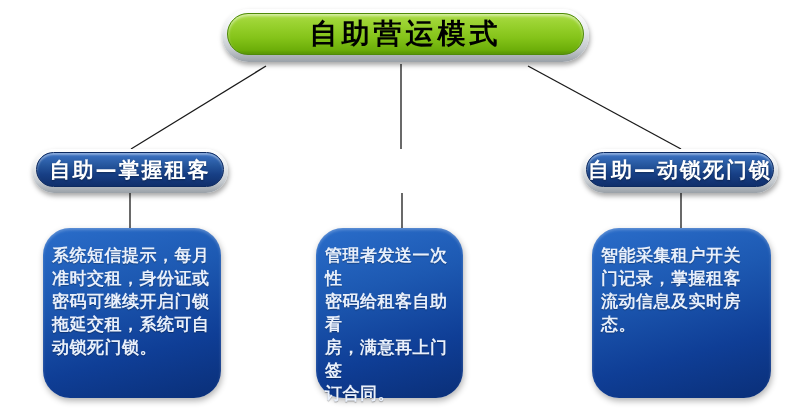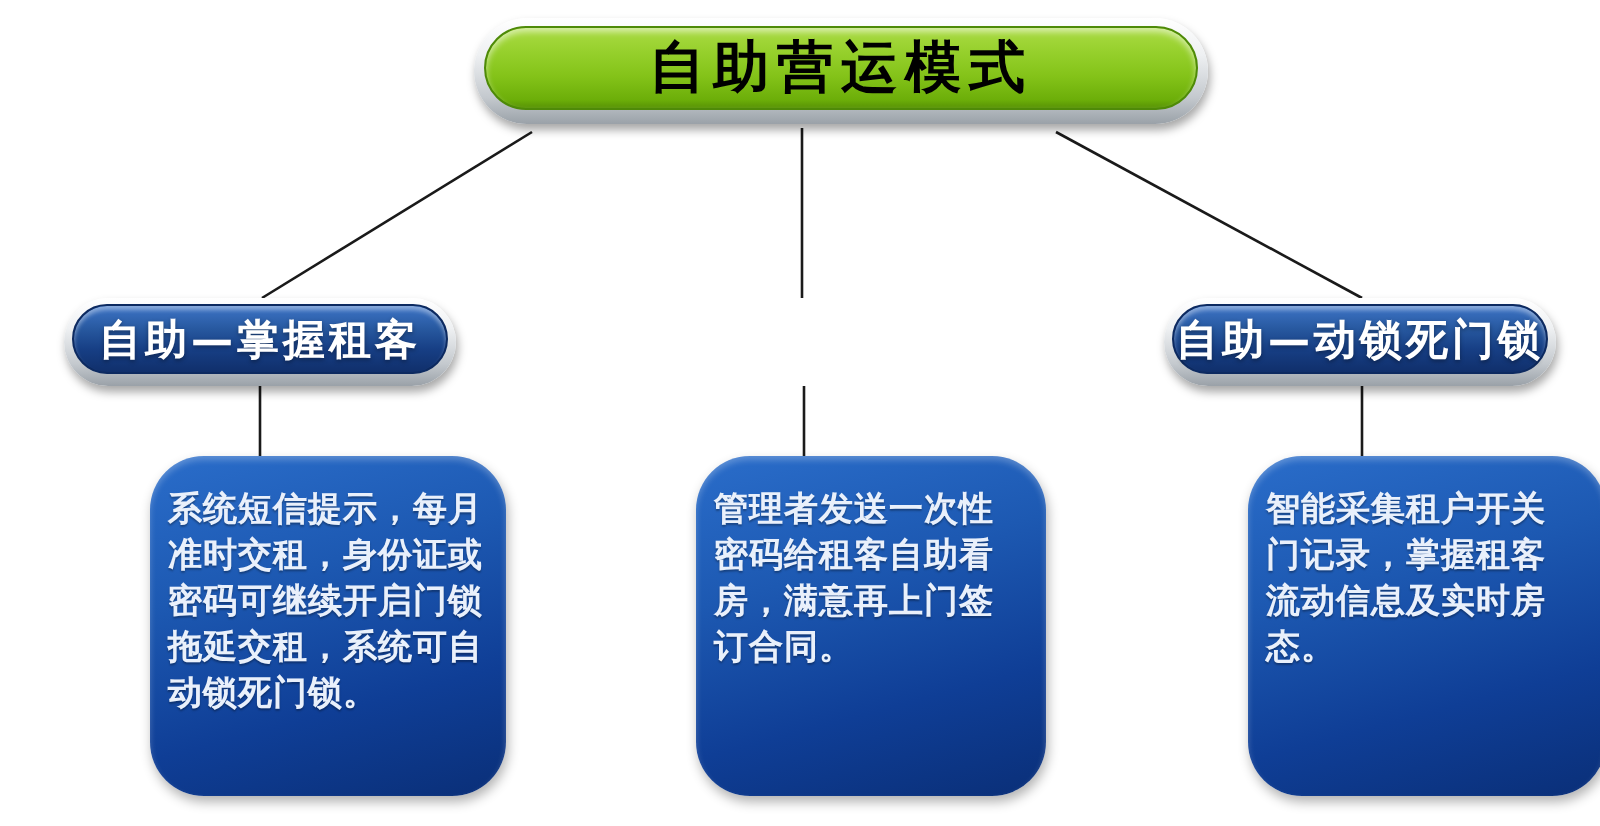--- a/index.html
+++ b/index.html
@@ -24,21 +24,21 @@
     pointer-events: none;
   }
   
   .rim {
     position: absolute;
     background: linear-gradient(180deg, #ffffff 0%, #eef0f2 35%, #c4c9ce 75%, #9aa1a8 100%);
     box-shadow: 1px 3px 5px rgba(0,0,0,0.35);
   }
   
   .root-pill {
-    left: 237px;
+    left: 222px;
     top: 9px;
     width: 367px;
     height: 53px;
     border-radius: 28px;
     font-family: Liberation Mono, monospace;
   }
   .root-inner {
     position: absolute;
     inset: 4px 5px 7px 5px;
     border-radius: 23px;
@@ -86,37 +86,36 @@
   .pill-2 { left: 302px; }
   .pill-3 { left: 582px; }
   
   .branch-box {
     position: absolute;
     top: 228px;
     height: 170px;
     border-radius: 27px;
     background: linear-gradient(165deg, #2a6dca 0%, #1d59b2 35%, #0f3e96 70%, #0a2f78 100%);
     box-shadow: 1px 3px 6px rgba(0,0,0,0.3), inset 0 2px 3px rgba(255,255,255,0.25);
-    margin-left: 32px;
   }
   .box-text {
     position: absolute;
     left: 9px;
     right: 6px;
     top: 16px;
     font-size: 17px;
     font-weight: bold;
     color: #e9f0fb;
     line-height: 23px;
     letter-spacing: 0.5px;
     white-space: pre-line;
     text-shadow: 0 1px 1px rgba(0,0,0,0.3);
   }
   .box-1 { left: 43px;  width: 178px; }
-  .box-2 { left: 316px; width: 175px; text-decoration: underline; }
+  .box-2 { left: 316px; width: 147px; text-decoration: underline; }
   .box-3 { left: 592px; width: 179px; }
 </style>
 </head>
 <body>
 
 <div class="canvas">
 
   <svg class="connectors" viewBox="0 0 800 413" xmlns="http://www.w3.org/2000/svg">
     <line x1="266" y1="66" x2="131" y2="149" stroke="#1a1a1a" stroke-width="1.3"></line>
     <line x1="401" y1="64" x2="401" y2="149" stroke="#1a1a1a" stroke-width="1.3"></line>

